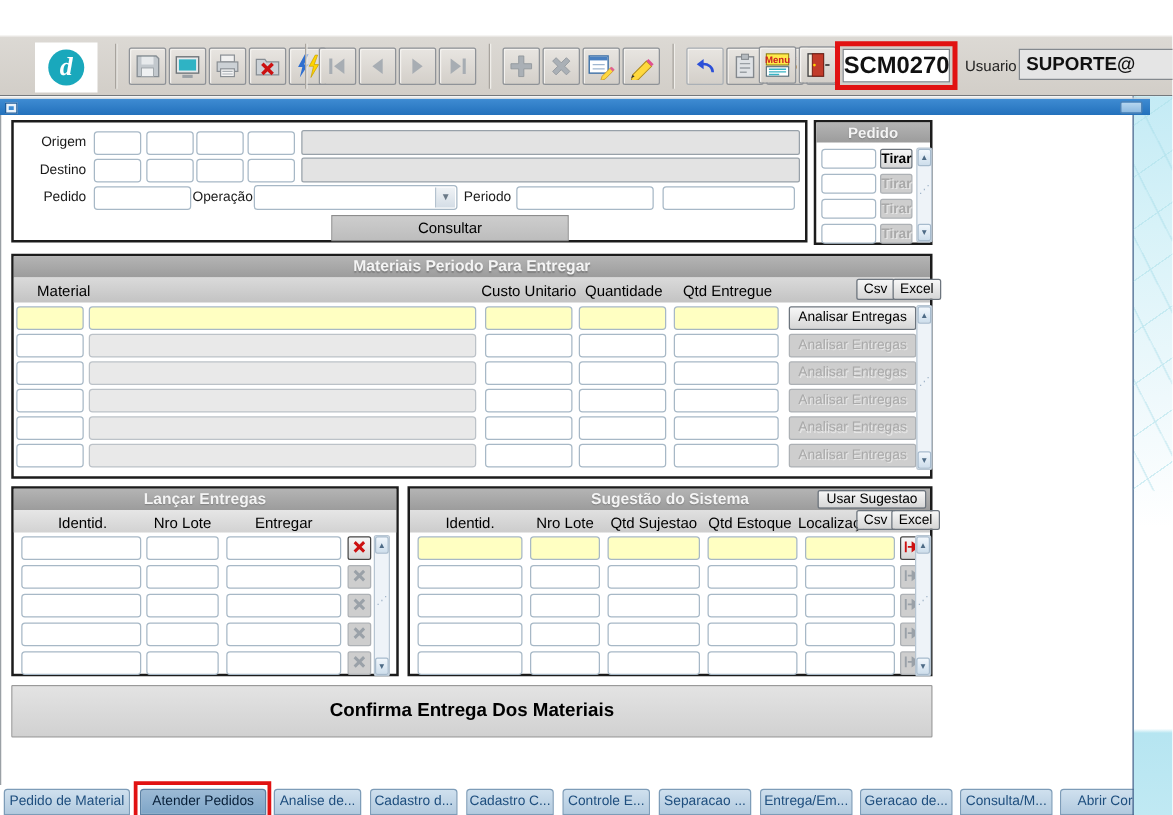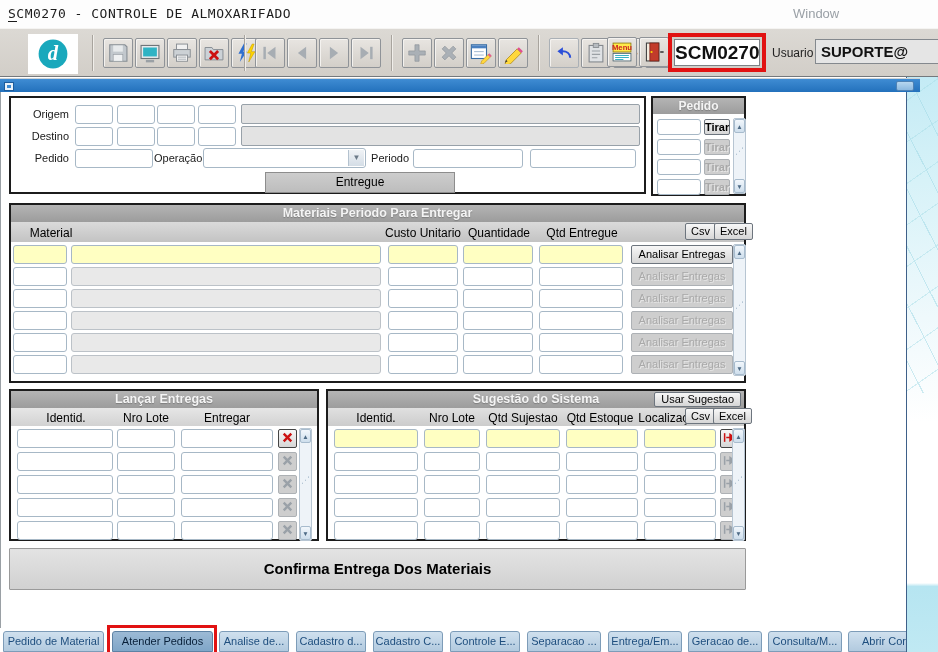--- a/index.html
+++ b/index.html
@@ -162,25 +162,20 @@
     text-align:center; line-height:19px; white-space:nowrap; overflow:hidden; }
   .tab.sel { background:linear-gradient(#9cbad5,#7fa6c8); color:#071f38; border-color:#5d82a4; }
   .redbox-tab { position:absolute; left:107px; top:-3px; width:110px; height:30px;
     border:3px solid #e11212; pointer-events:none; z-index:3; }
 </style>
 </head>
 <body>
 
 <div class="screen">
 
-  <div class="menubar">
-    <span class="apptitle">SCM0270 - CONTROLE DE ALMOXARIFADO</span>
-    <span class="underline-s"></span>
-    <span class="winmenu">Window</span>
-  </div>
 
   <div class="toolbar">
     <div class="logo">
       <svg viewBox="0 0 40 40" width="44" height="36">
           <circle cx="20" cy="20" r="16" fill="#19a8bc"></circle>
           <text x="20" y="27" text-anchor="middle" font-size="23" font-style="italic" font-weight="bold" fill="#ffffff" font-family="serif">d</text>
         </svg>
     </div>
     <div class="tsep" style="left:92px"></div>
 
@@ -364,21 +359,21 @@
         <span class="lbl" style="left:6px;top:54px;width:52px;text-align:right">Pedido</span>
         <div class="tf" style="left:64px;top:51px;width:78px"></div>
         <span class="lbl" style="left:143px;top:54px;width:46px;text-align:right">Operação</span>
         <div class="opsel">
           <span class="arr">▼</span>
         </div>
         <span class="lbl" style="left:358px;top:54px;width:40px;text-align:right">Periodo</span>
         <div class="tf" style="left:402px;top:51px;width:110px"></div>
         <div class="tf" style="left:519px;top:51px;width:106px"></div>
 
-        <div class="consultar">Entregue</div>
+        <div class="consultar">Consultar</div>
       </div>
 
       <div class="gbox pedido-panel">
         <div class="panel-title">Pedido</div>
         <div class="tf prow-in" style="top:21px"></div>
         <button class="btn tirar" style="top:21px">Tirar</button>
         <div class="tf prow-in" style="top:41px"></div>
         <button class="btn tirar dis" style="top:41px">Tirar</button>
         <div class="tf prow-in" style="top:61px"></div>
         <button class="btn tirar dis" style="top:61px">Tirar</button>

